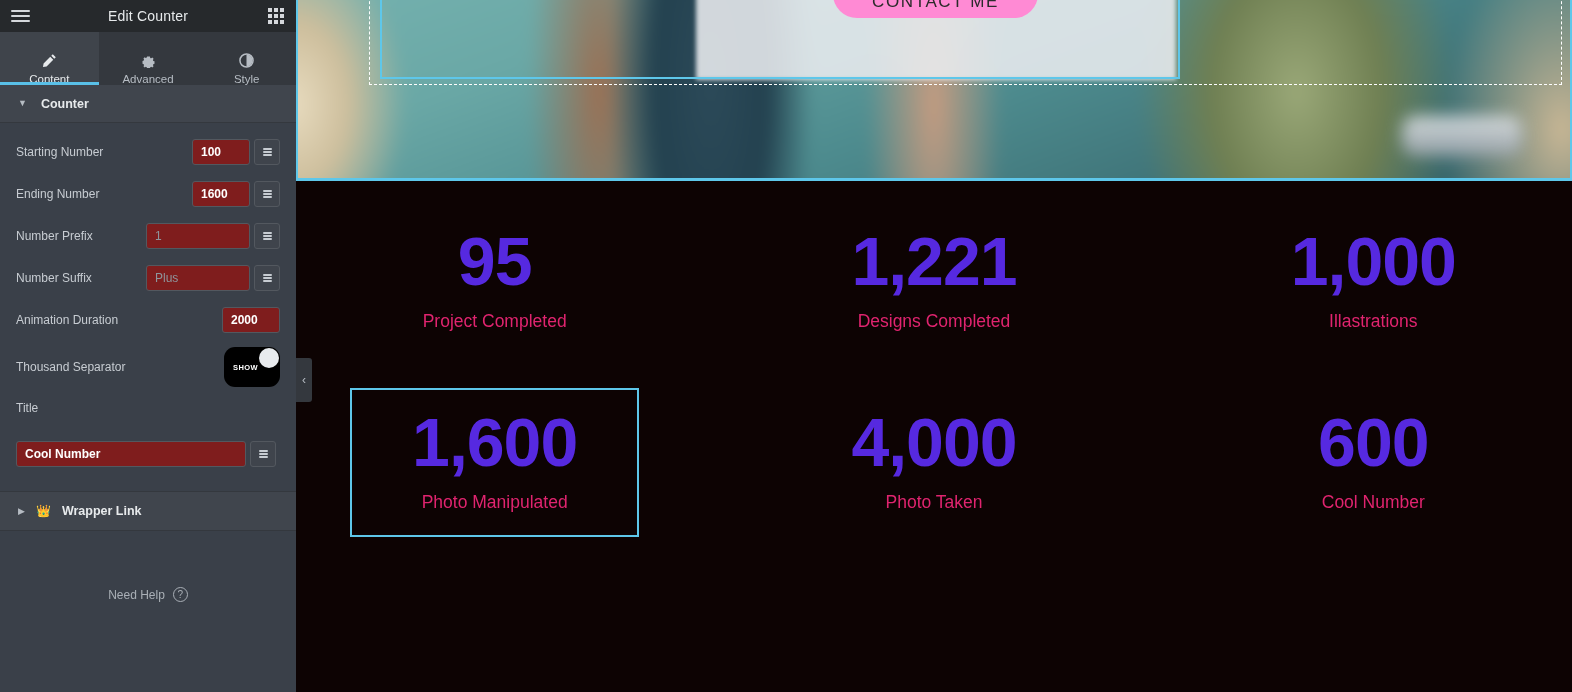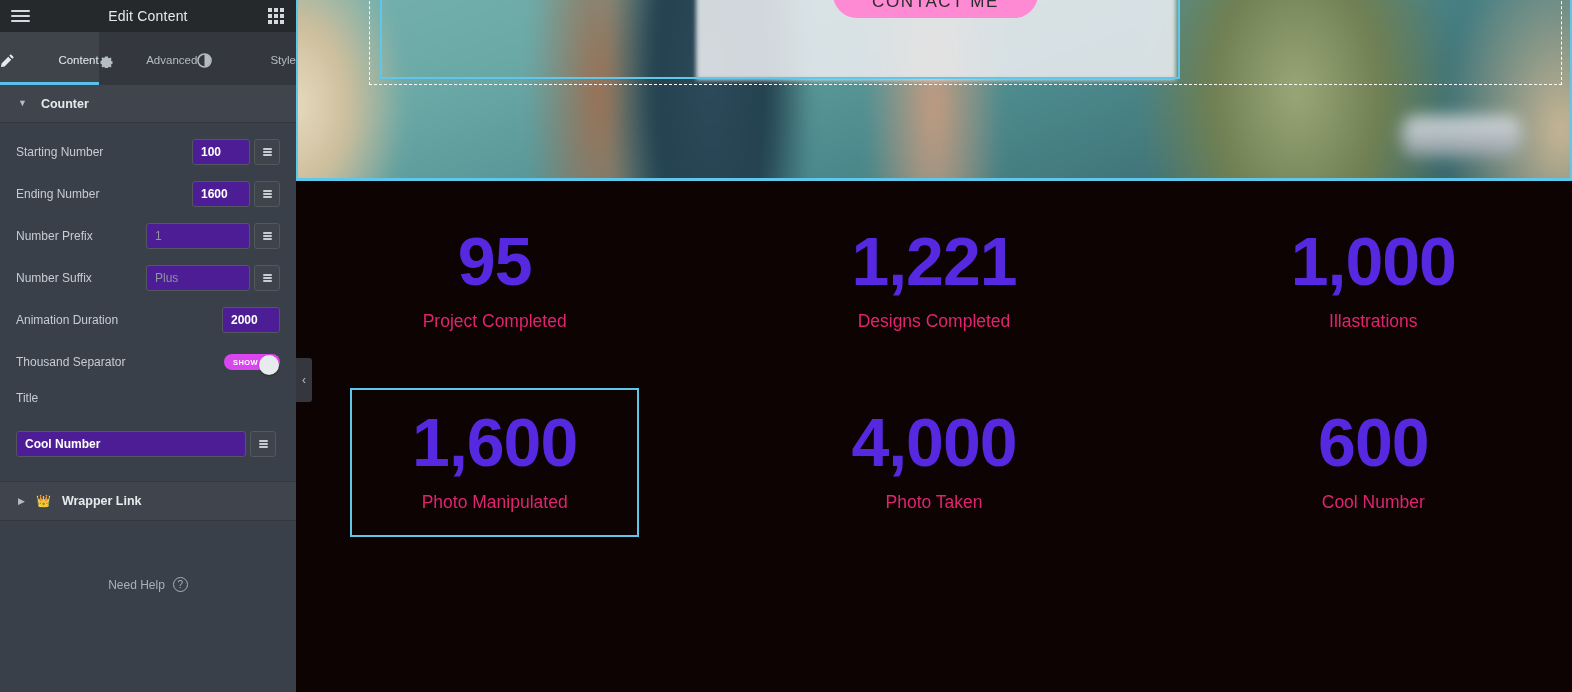--- a/index.html
+++ b/index.html
@@ -31,22 +31,22 @@
     letter-spacing:.2px;
   }
   .grid-icon { width:40px; height:32px; display:flex; align-items:center;
     justify-content:center; cursor:pointer; }
   .grid-icon .g { display:grid; grid-template-columns:repeat(3,4px);
     grid-template-rows:repeat(3,4px); gap:2px; }
   .grid-icon .g span { background:#d5d8dc; display:block; width:4px; height:4px; }
 
   .tabs { height:53px; display:flex; background:#34383e; flex:0 0 53px; }
   .tab {
-    flex:1; display:flex; flex-direction:row; align-items:center;
-    justify-content:space-between; gap:4px; cursor:pointer; color:#b6bcc3;
+    flex:1; display:flex; flex-direction:column; align-items:center;
+    justify-content:flex-end; gap:4px; cursor:pointer; color:#b6bcc3;
     font-size:11.5px; position:relative; padding-top:3px;
   }
   .tab .ic { height:17px; display:flex; align-items:center; justify-content:center; }
   .tab.active { background:#3f444b; color:#e7eaec; }
   .tab.active::after {
     content:""; position:absolute; left:0; right:0; bottom:0; height:3px;
     background:#59c0e8;
   }
   .tab svg { display:block; }
 
@@ -60,41 +60,41 @@
   .section-head .txt { color:#e7eaec; font-size:12.5px; font-weight:bold; }
 
   .controls { padding:14px 16px 0 16px; }
   .row {
     display:flex; align-items:center; min-height:30px; margin-bottom:12px;
   }
   .row .lbl { color:#c7ccd2; font-size:12px; flex:1; }
   .ctrl { display:flex; align-items:stretch; }
 
   .inp {
-    background:#4c1d95; border:1px solid #53585f; border-radius:3px;
+    background:#7f1d1d; border:1px solid #53585f; border-radius:3px;
     color:#ffffff; font-size:12px; font-weight:bold; padding:0 8px;
     height:26px; line-height:24px; outline:none;
     font-family:"Liberation Sans", sans-serif;
   }
   .inp::placeholder { color:#8f959c; font-weight:normal; }
   .inp.ph { font-weight:normal; }
   .w-small { width:58px; }
   .w-mid   { width:104px; }
   .w-title { width:230px; }
 
   .dyn {
     width:26px; height:26px; margin-left:4px;
     background:#3f444c; border:1px solid #53585f; border-radius:3px;
     display:flex; align-items:center; justify-content:center; cursor:pointer;
   }
   .dyn .db { display:flex; flex-direction:column; gap:1px; align-items:center; }
   .dyn .db i { display:block; width:9px; height:2px; background:#c7ccd2; border-radius:1px; }
 
   .switch {
-    width:56px; height:16px; border-radius:11px; background:#d946ef;
+    width:56px; height:40px; border-radius:11px; background:#000000;
     position:relative; cursor:pointer; display:flex; align-items:center;
   }
   .switch .sw-label {
     color:#ffffff; font-size:7.5px; font-weight:bold; letter-spacing:.4px;
     position:absolute; left:9px; top:50%; transform:translateY(-50%);
   }
   .switch .knob {
     position:absolute; right:1px; top:1px; width:20px; height:20px;
     border-radius:50%; background:#e8ebee;
     box-shadow:0 1px 2px rgba(0,0,0,.35);
@@ -220,21 +220,21 @@
 <div class="app">
 
   <div class="panel">
 
     <div class="panel-header">
       <div class="hamburger">
         <i></i>
           <i></i>
           <i></i>
       </div>
-      <div class="panel-title">Edit Content</div>
+      <div class="panel-title">Edit Counter</div>
       <div class="grid-icon">
         <div class="g">
             <span></span>
             <span></span>
             <span></span>
             <span></span>
             <span></span>
             <span></span>
             <span></span>
             <span></span>

